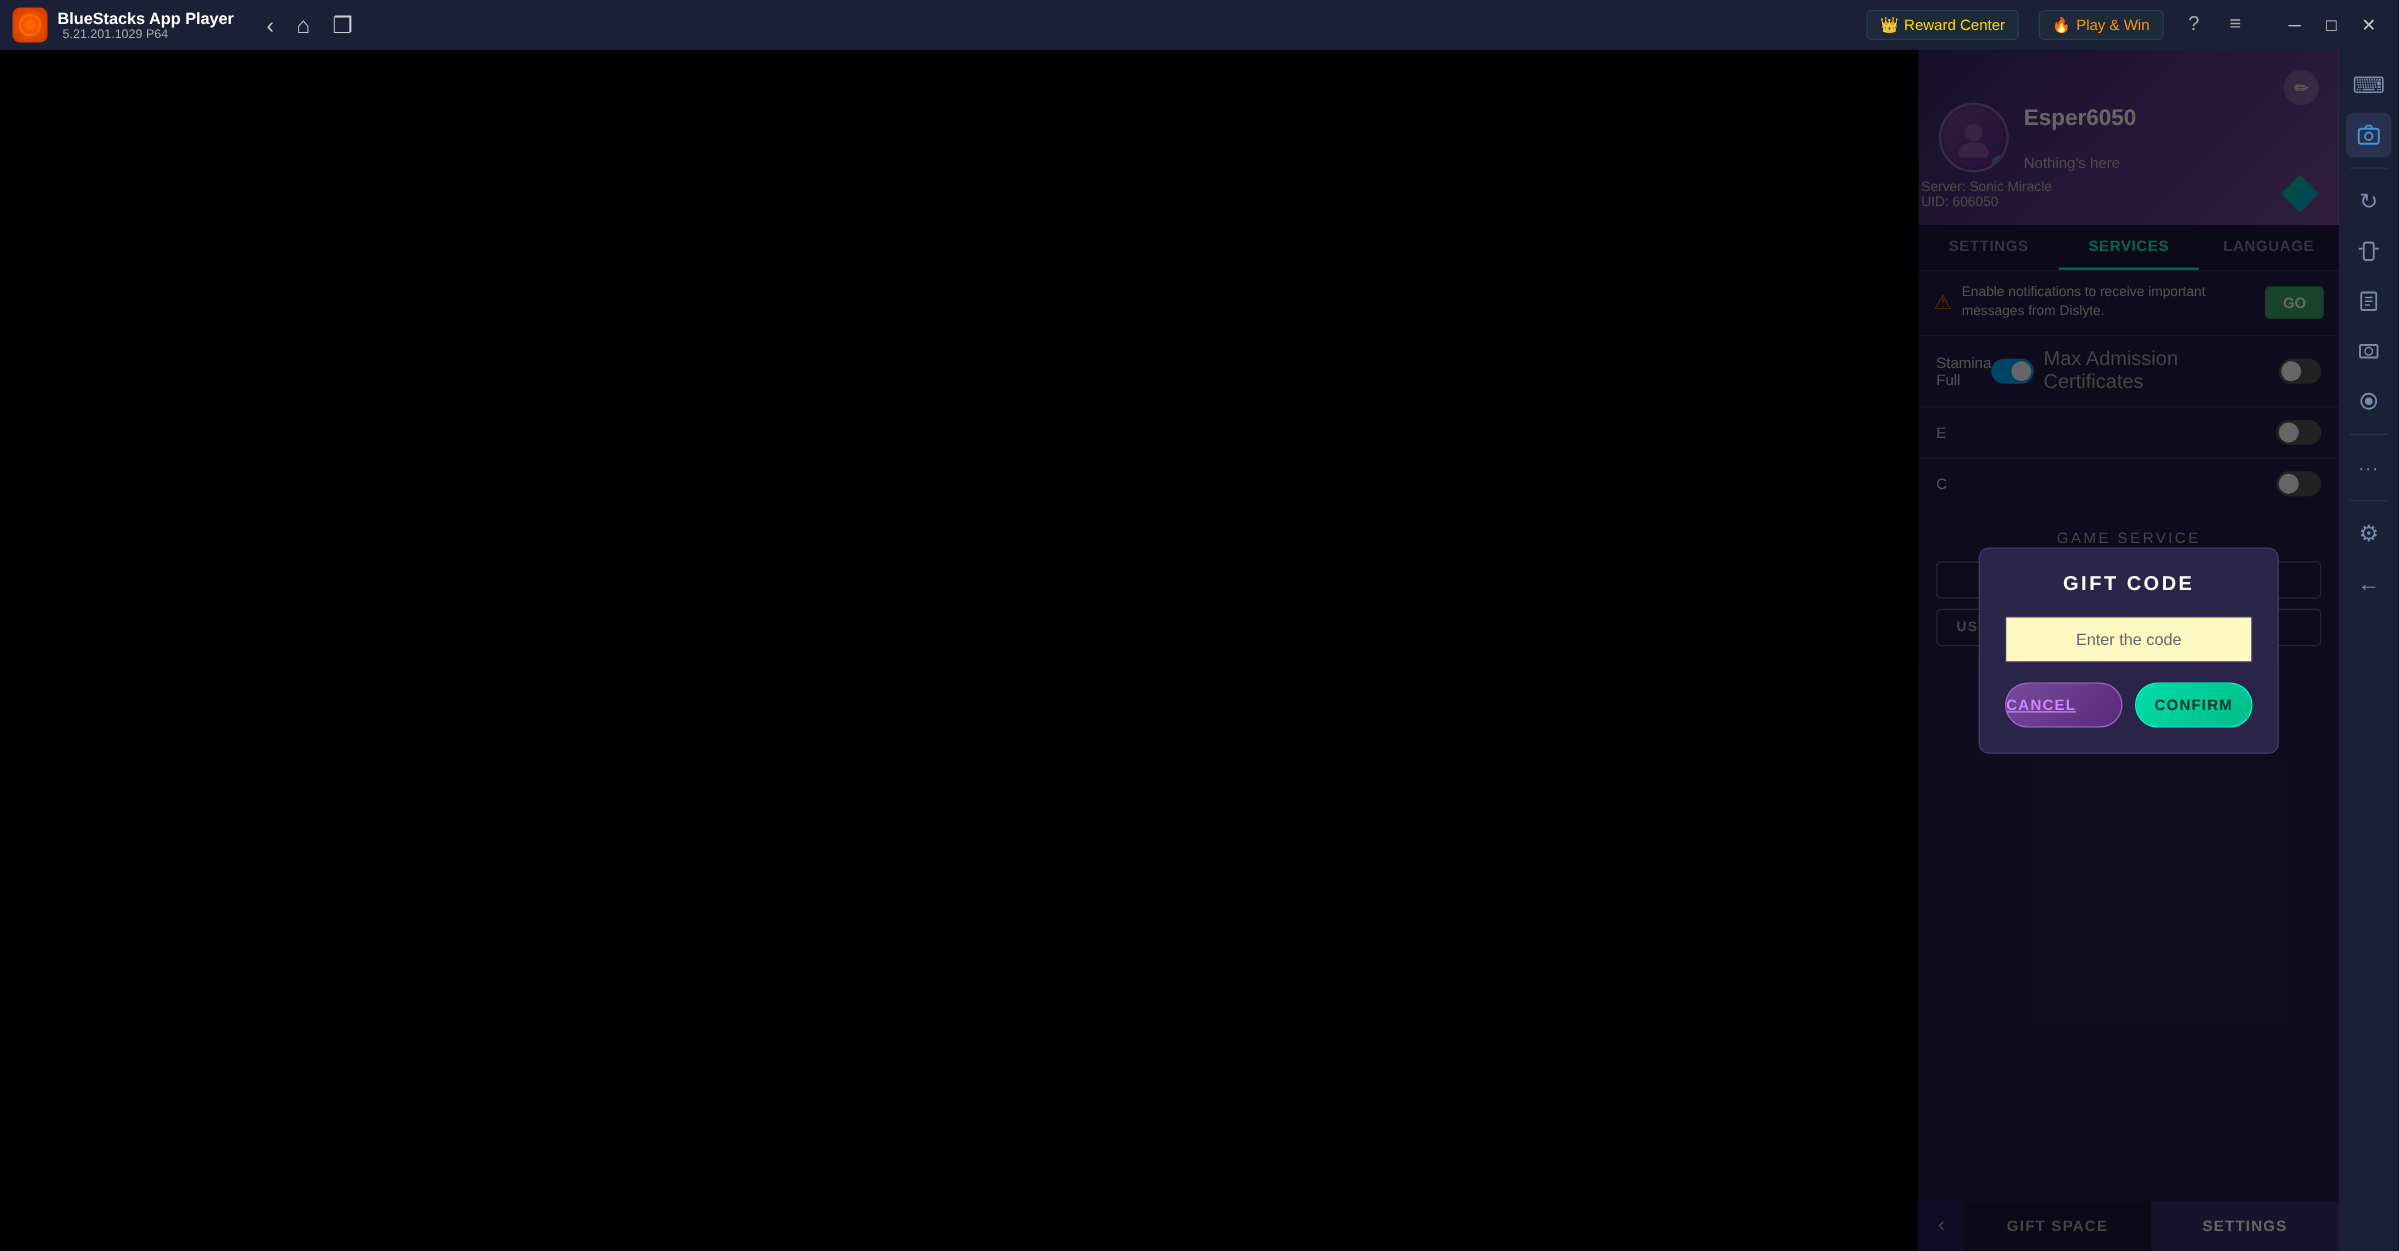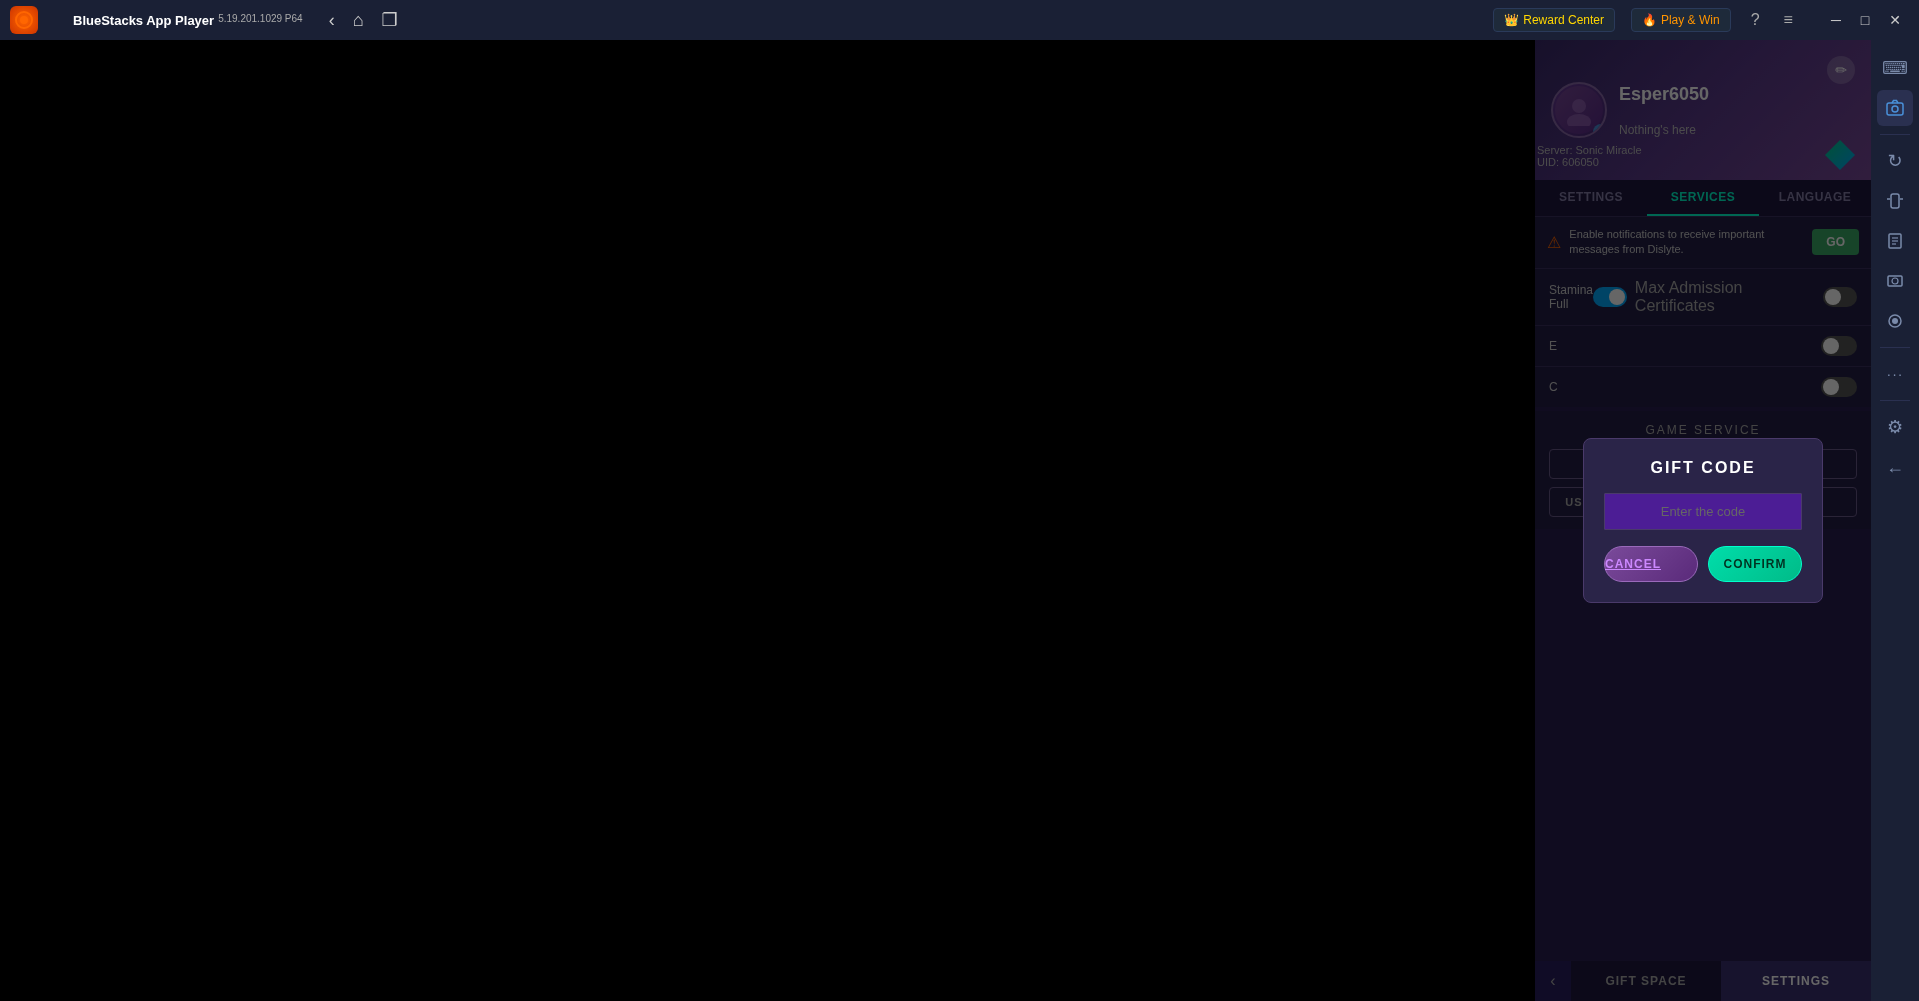--- a/index.html
+++ b/index.html
@@ -290,21 +290,21 @@
     .dialog-title {
       color: #fff;
       font-size: 16px;
       font-weight: bold;
       text-align: center;
       letter-spacing: 2px;
       margin-bottom: 16px;
     }
     .dialog-input {
       width: 100%;
-      background: #4c1d95;
+      background: #fef9c3;
       border: 1px solid #4a3a6a;
       border-radius: 1px;
       color: #888;
       font-size: 13px;
       padding: 10px 12px;
       text-align: center;
       margin-bottom: 16px;
       outline: none;
     }
     .dialog-input::placeholder { color: #666; }
@@ -452,23 +452,23 @@
 </head>
 <body>
 
 <div class="title-bar">
   <div class="title-bar-logo">
     <svg width="18" height="18" viewBox="0 0 18 18">
       <circle cx="9" cy="9" r="8" fill="none" stroke="#ff6600" stroke-width="2"></circle>
       <circle cx="9" cy="9" r="4" fill="#ff6600"></circle>
     </svg>
   </div>
-  <div style="display:flex;flex-direction:row;justify-content:space-between;margin-left:27px;">
+  <div style="display:flex;flex-direction:column;justify-content:space-between;">
     <div class="title-bar-app-name">BlueStacks App Player</div>
-    <div class="title-bar-version">5.19.201.1029  P64</div>
+    <div class="title-bar-version">5.21.201.1029  P64</div>
   </div>
   <div class="title-bar-controls">
     <div class="title-bar-btn">‹</div>
     <div class="title-bar-btn">⌂</div>
     <div class="title-bar-btn">❐</div>
   </div>
   <div class="title-bar-right">
     <div class="reward-center-btn">
       <span>👑</span>
       <span>Reward Center</span>

